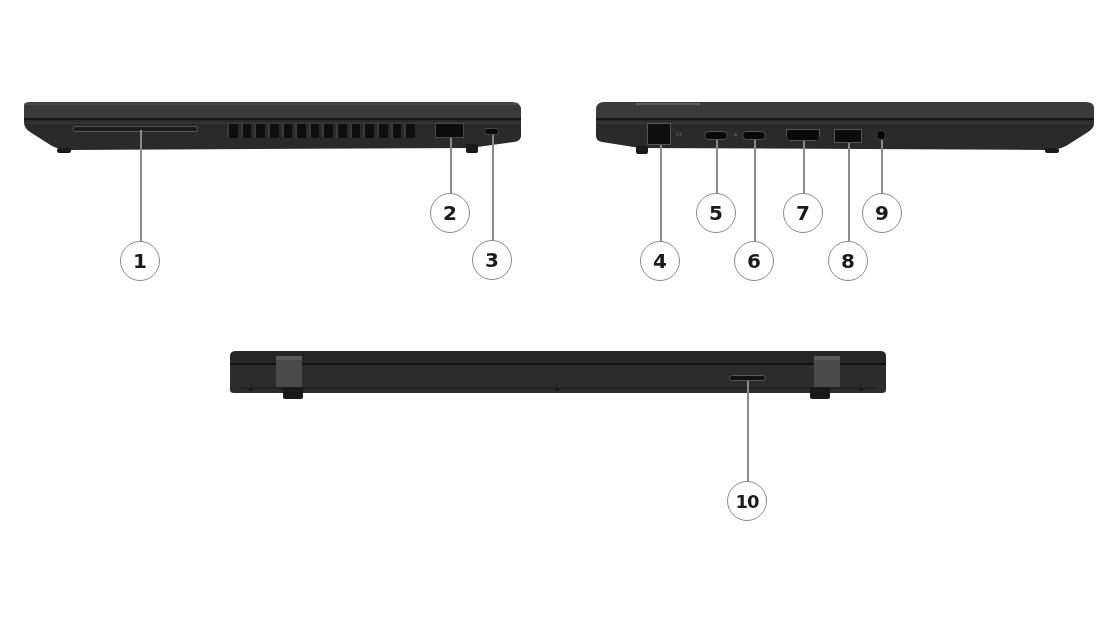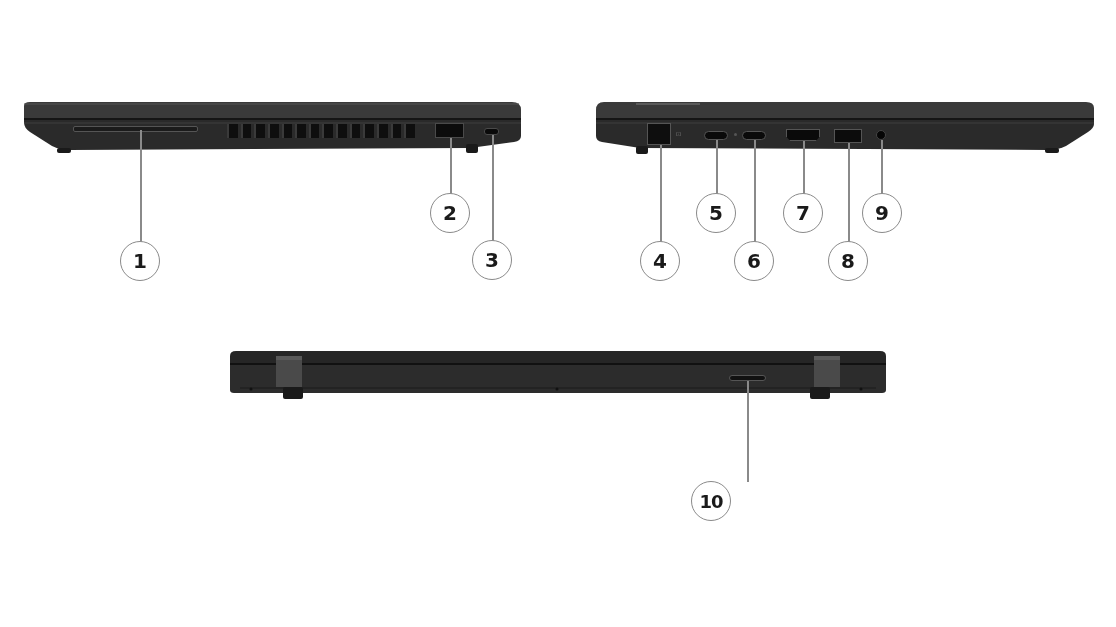--- a/index.html
+++ b/index.html
@@ -124,14 +124,14 @@
     <rect x="810" y="387" width="20" height="12" rx="2" fill="#1a1a1a"></rect>
 
     <circle cx="251" cy="389" r="1.5" fill="#111"></circle>
     <circle cx="557" cy="389" r="1.5" fill="#111"></circle>
     <circle cx="861" cy="389" r="1.5" fill="#111"></circle>
   </svg>
 
   <div class="abs" style="left:729px;top:375px;width:37px;height:6px;border-radius:3px;background:#111;border:1px solid #555;box-sizing:border-box;"></div>
 
   <div class="leader" style="left:747px;top:381px;height:101px;"></div>
-  <div class="callout wide" style="left:691px;top:481px;">10</div>
+  <div class="callout wide" style="left:727px;top:481px;">10</div>
 </div>
 
 </body></html>

